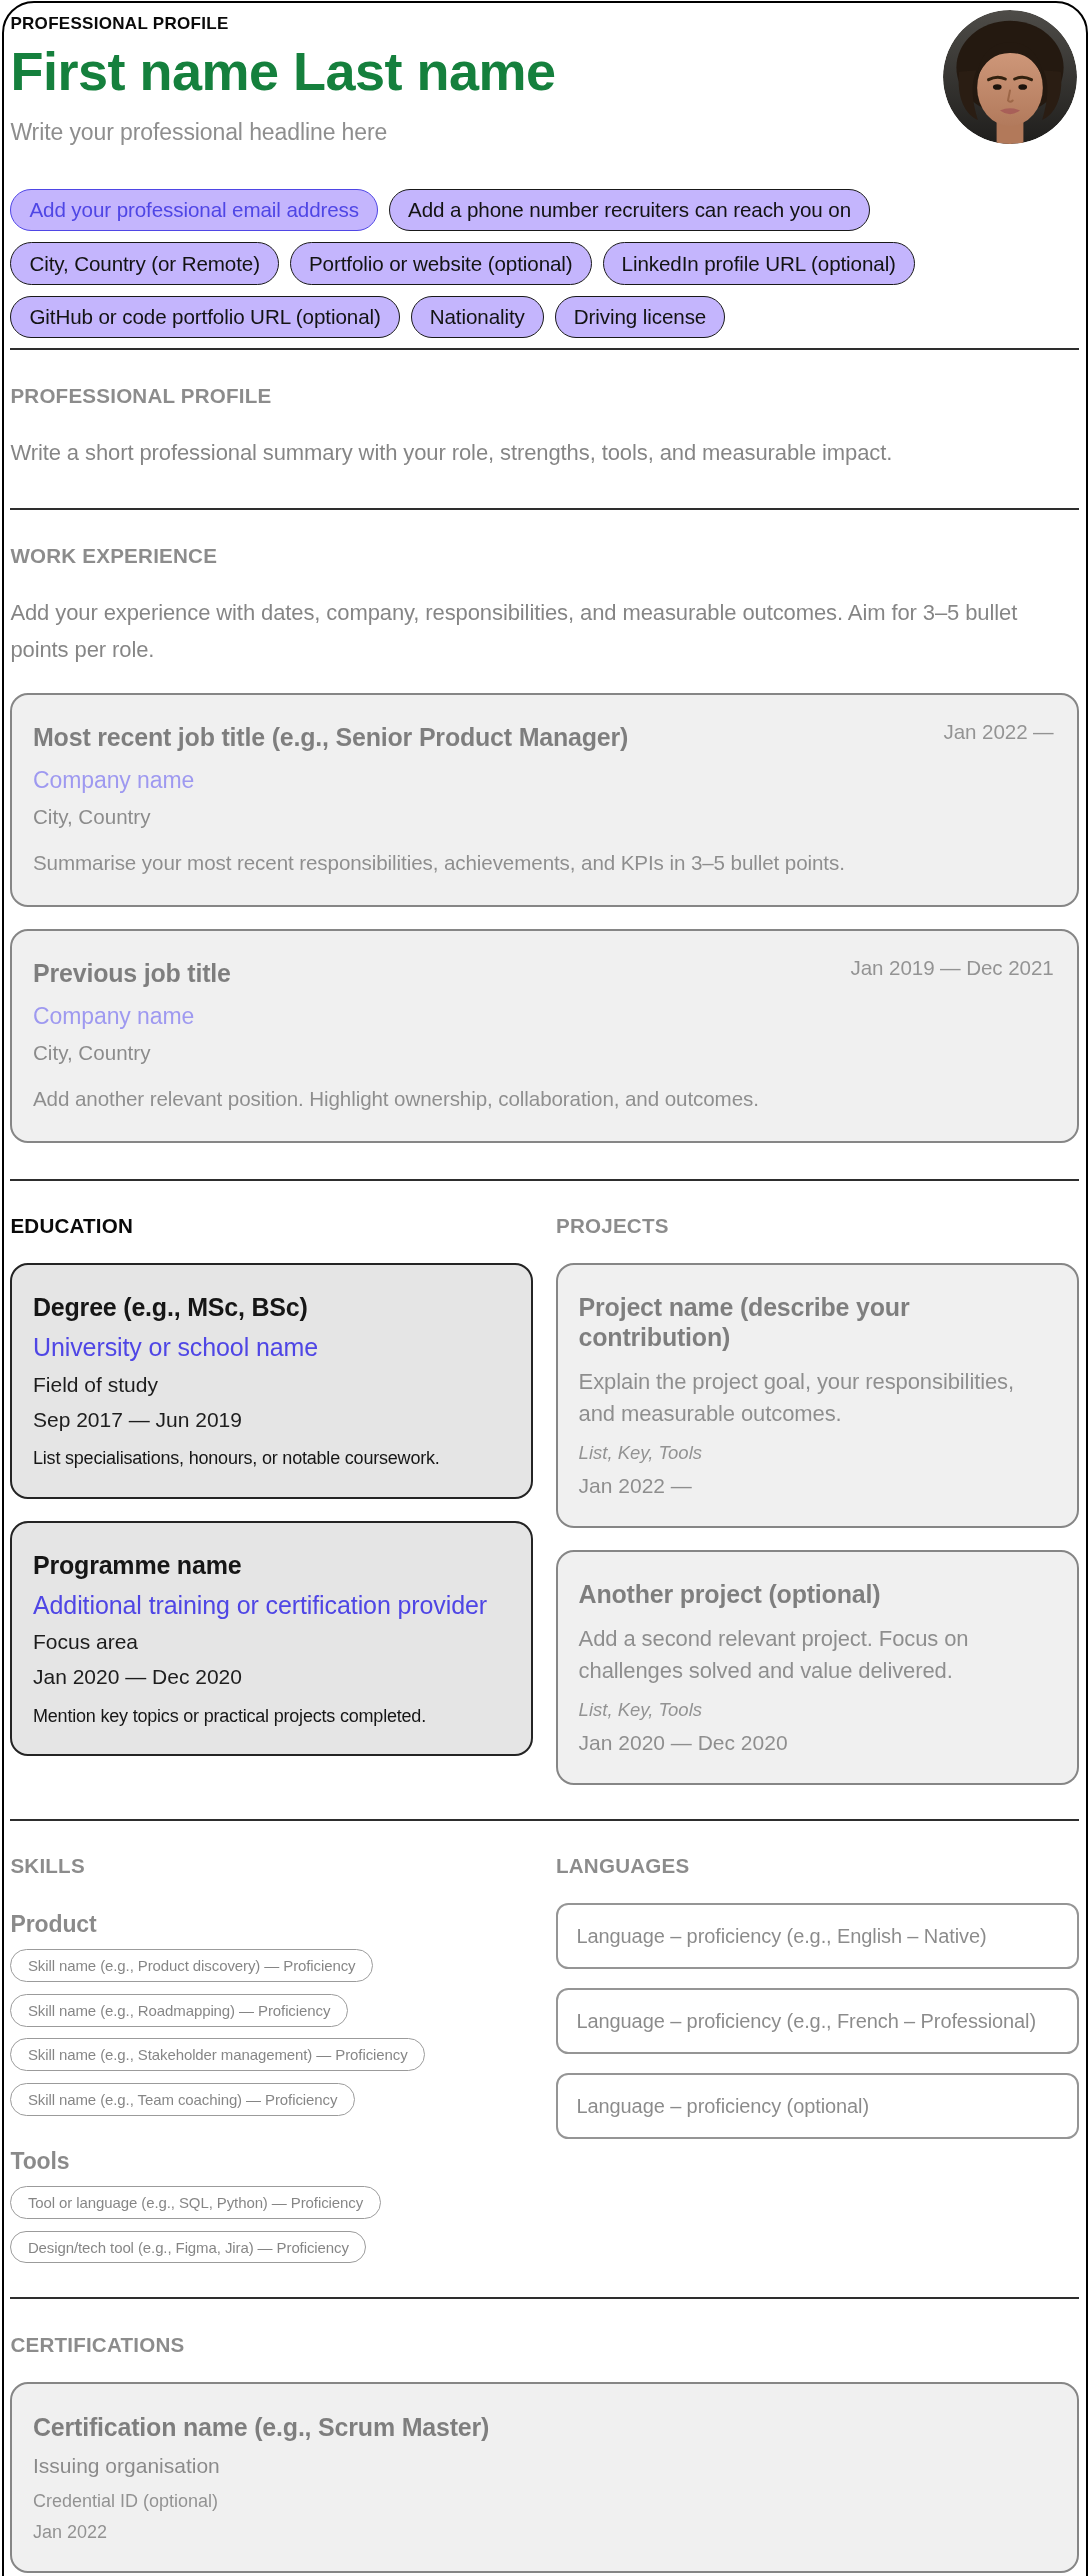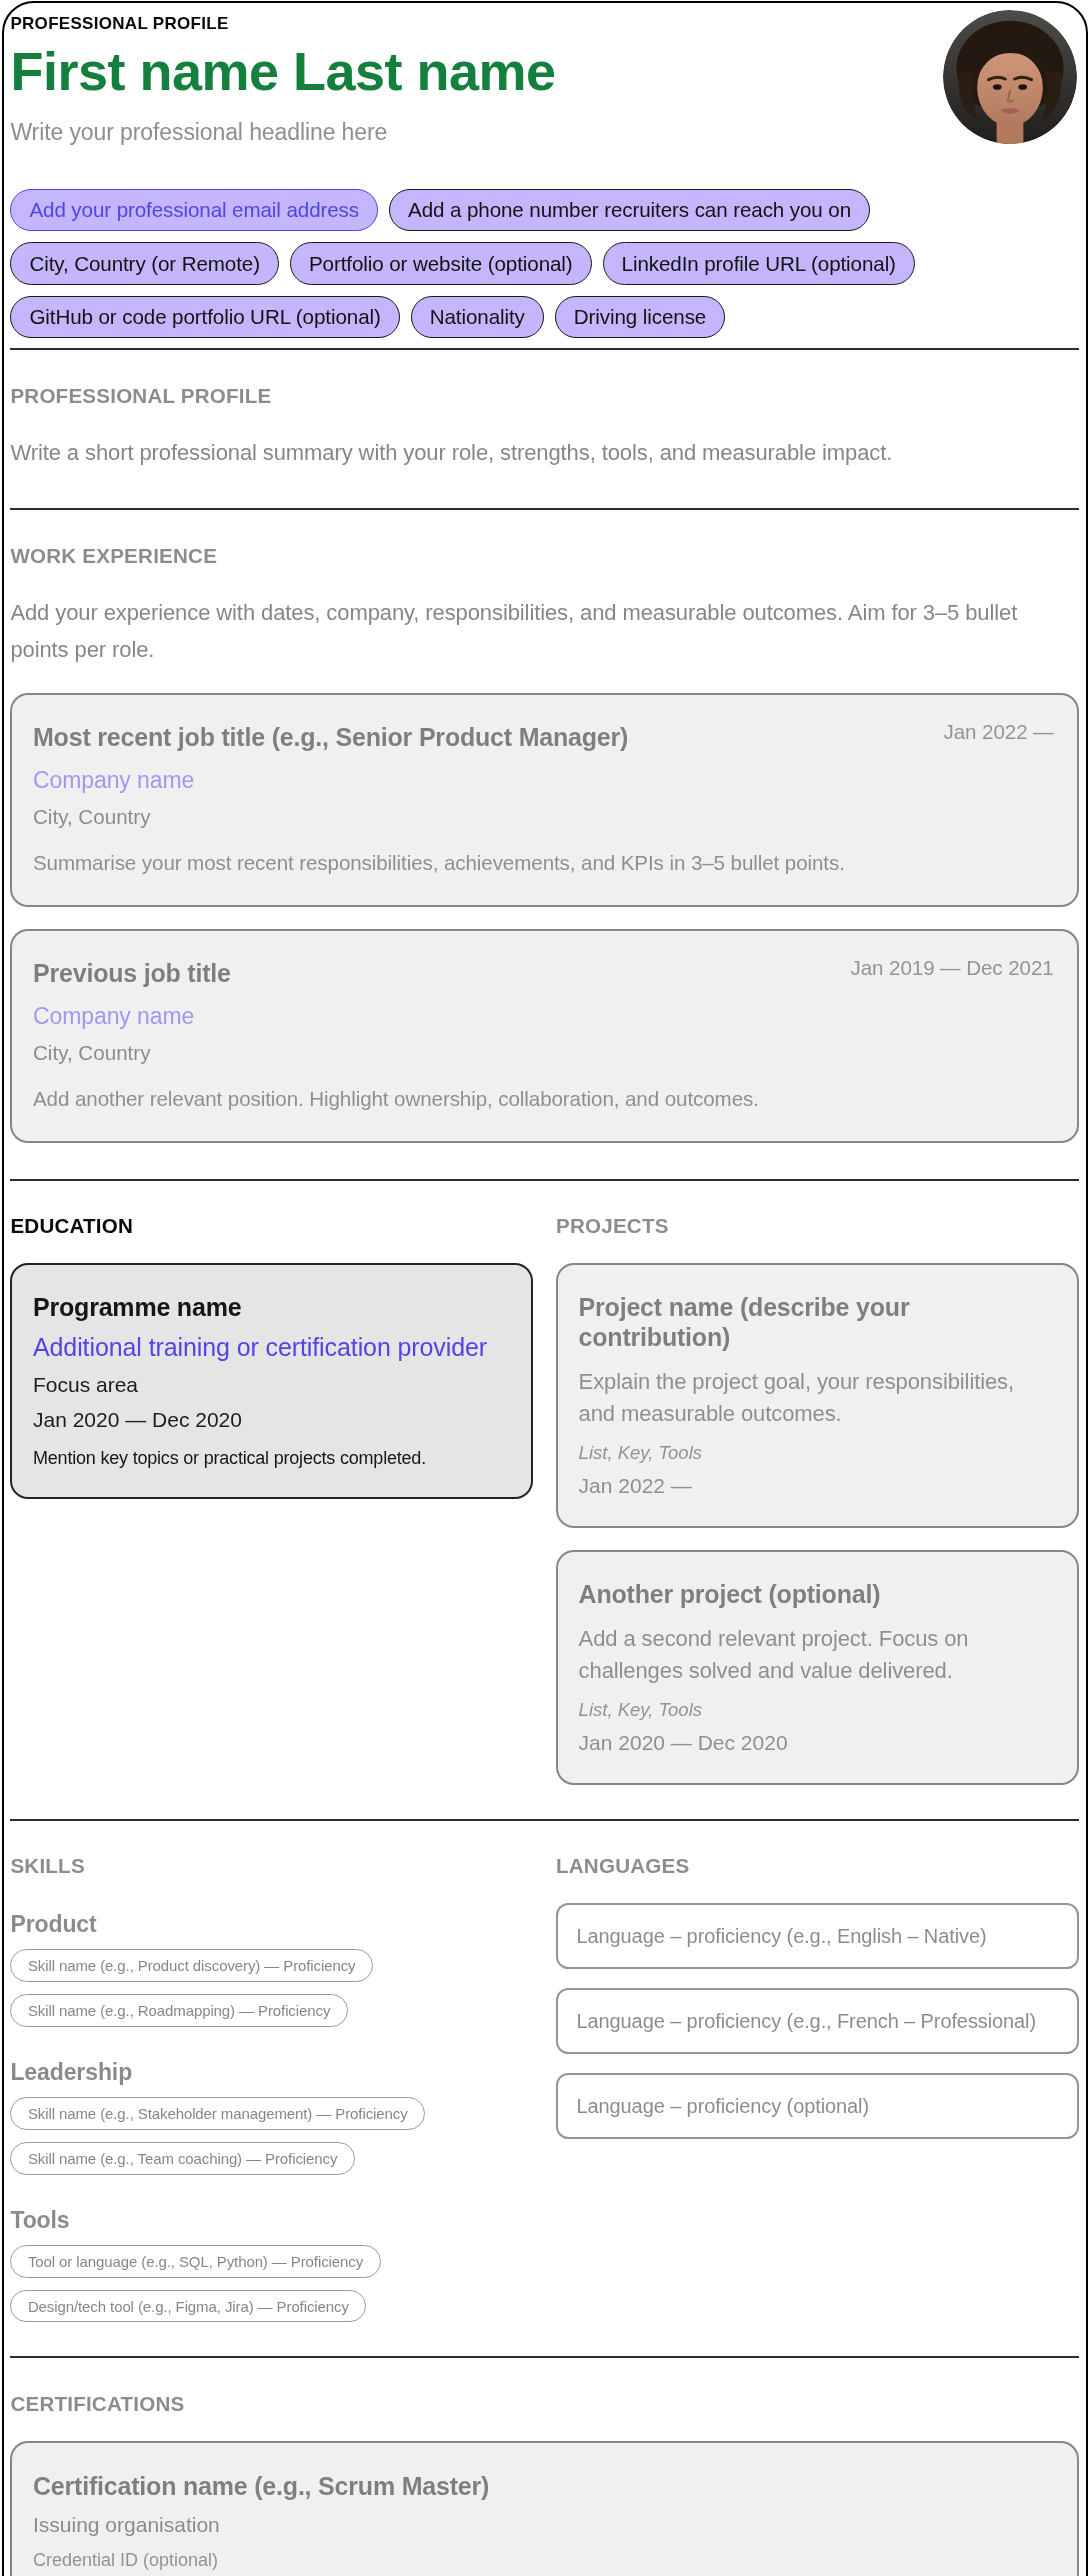--- a/index.html
+++ b/index.html
@@ -281,20 +281,27 @@
       <div class="card-summary">Add another relevant position. Highlight ownership, collaboration, and outcomes.</div>
     </div>
   </div>
 
   <hr class="divider">
 
   <div class="grid">
     <div class="col">
       <div class="section-head" style="color:#0a0a0a;">EDUCATION</div>
 
+      <div class="card edu-card">
+        <div class="card-title">Degree (e.g., MSc, BSc)</div>
+        <div class="edu-line1">University or school name</div>
+        <div class="edu-line2">Field of study</div>
+        <div class="edu-dates">Sep 2017 — Jun 2019</div>
+        <div class="edu-note">List specialisations, honours, or notable coursework.</div>
+      </div>
 
       <div class="card edu-card">
         <div class="card-title">Programme name</div>
         <div class="edu-line1">Additional training or certification provider</div>
         <div class="edu-line2">Focus area</div>
         <div class="edu-dates">Jan 2020 — Dec 2020</div>
         <div class="edu-note">Mention key topics or practical projects completed.</div>
       </div>
     </div>
 
@@ -323,21 +330,20 @@
     <div class="col dim">
       <div class="section-head">SKILLS</div>
 
       <div>
         <div class="skill-group-label gfirst">Product</div>
         <span class="skill-pill">Skill name (e.g., Product discovery) — Proficiency</span>
         <span class="skill-pill">Skill name (e.g., Roadmapping) — Proficiency</span>
       </div>
 
       <div>
-        <div class="skill-group-label">Leadership</div>
         <span class="skill-pill">Skill name (e.g., Stakeholder management) — Proficiency</span>
         <span class="skill-pill">Skill name (e.g., Team coaching) — Proficiency</span>
       </div>
 
       <div>
         <div class="skill-group-label">Tools</div>
         <span class="skill-pill">Tool or language (e.g., SQL, Python) — Proficiency</span>
         <span class="skill-pill">Design/tech tool (e.g., Figma, Jira) — Proficiency</span>
       </div>
     </div>

